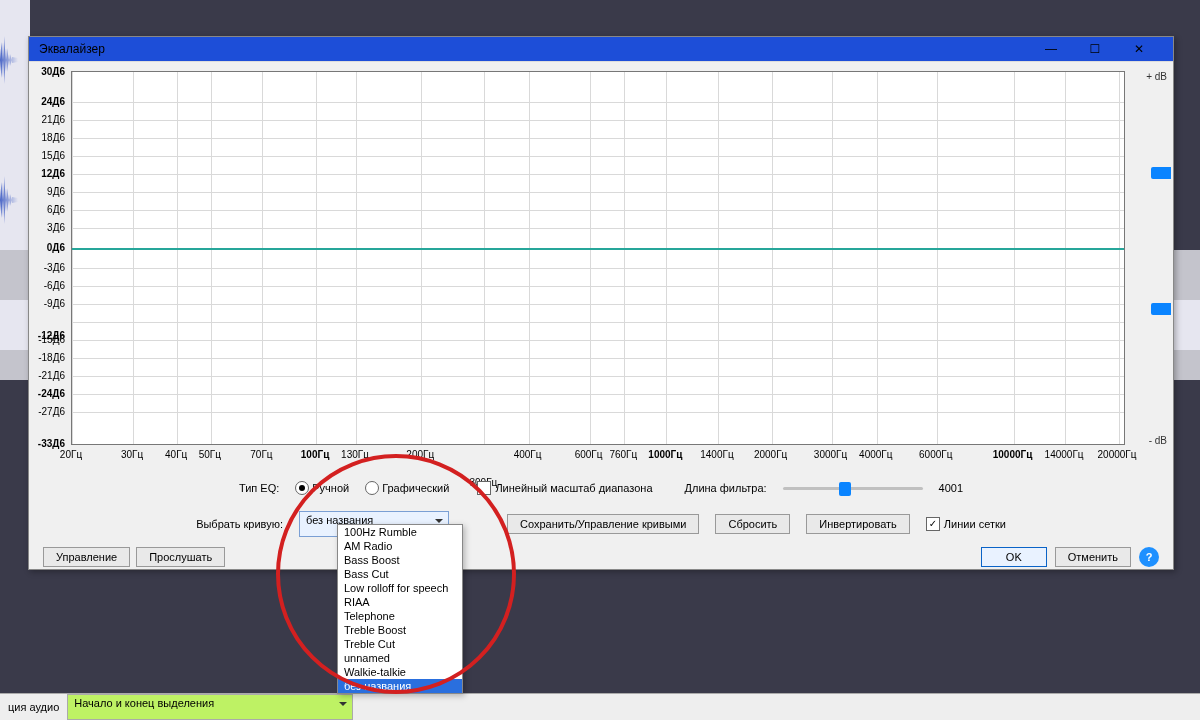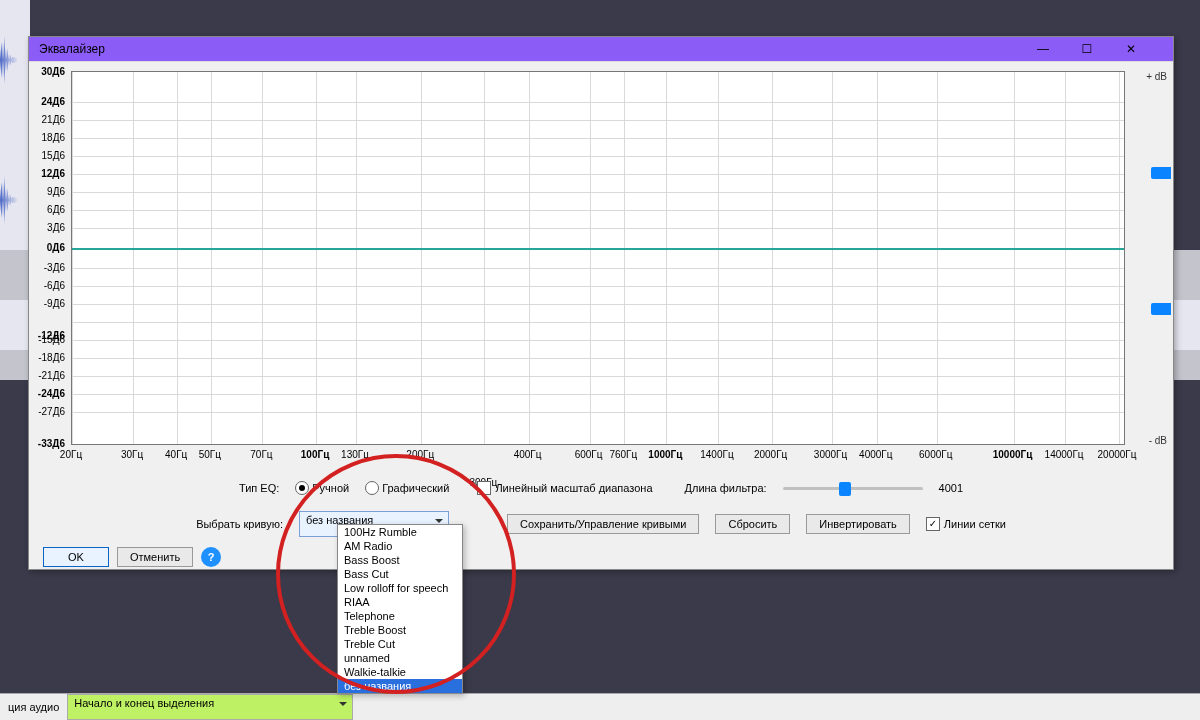--- a/index.html
+++ b/index.html
@@ -5,21 +5,21 @@
   html,body{margin:0;padding:0;width:1200px;height:720px;font-family:"Segoe UI",Tahoma,sans-serif;font-size:11px;background:#3a3a4a;overflow:hidden}
   .bg-waveform{position:absolute;top:0;left:0;width:30px;height:250px;background:#e6e6f0}
   .bg-waveform::before{content:"";position:absolute;left:0;top:30px;width:30px;height:60px;background:linear-gradient(90deg,#4a66c7 0%,transparent 60%);clip-path:polygon(0 50%,5% 20%,10% 80%,15% 10%,20% 70%,25% 30%,30% 60%,35% 40%,40% 55%,100% 50%,40% 45%,35% 60%,30% 40%,25% 70%,20% 30%,15% 90%,10% 20%,5% 80%)}
   .bg-waveform.w2{top:130px}
   .bg-waveform.w2::before{top:40px}
   .bg-strip{position:absolute;left:0;right:0;height:50px;top:250px;background:#c4c4cc}
   .bg-strip.s2{top:300px;background:#e6e6f0}
   .bg-strip.s3{top:350px;height:30px;background:#c4c4cc}
 
   .dialog{position:absolute;left:28px;top:36px;width:1144px;height:532px;background:#f0f0f0;border:1px solid #888;box-shadow:2px 2px 6px rgba(0,0,0,.3)}
-  .titlebar{height:24px;background:#8b5cf6;display:flex;align-items:center;padding:0 20px 0 10px;border-bottom:1px solid #ddd}
+  .titlebar{height:24px;background:#1d4ed8;display:flex;align-items:center;padding:0 12px 0 10px;border-bottom:1px solid #ddd}
   .titlebar .title{flex:1;font-size:12px;color:#000}
   .tb-btn{width:44px;height:22px;display:flex;align-items:center;justify-content:center;font-size:12px;cursor:pointer}
 
   .graph-area{position:absolute;left:42px;top:34px;right:48px;height:372px;background:#fff;border:1px solid #777}
   .yaxis{position:absolute;left:0;top:34px;width:40px;height:372px}
   .ytick{position:absolute;right:4px;font-size:10px;color:#000;transform:translateY(-50%)}
   .ytick.bold{font-weight:bold}
   .xaxis{position:absolute;left:42px;right:48px;top:410px;height:14px}
   .xtick{position:absolute;top:2px;font-size:10px;color:#000;transform:translateX(-50%)}
   .xtick.bold{font-weight:bold}
@@ -211,20 +211,24 @@
     <button class="btn">Сохранить/Управление кривыми</button>
     <button class="btn">Сбросить</button>
     <button class="btn">Инвертировать</button>
     <label class="chk checked">
       <span class="box"></span>
       <span>Линии сетки</span>
     </label>
   </div>
 
   <div class="controls-row row3">
+    <div style="display:flex;gap:6px">
+      <button class="btn">Управление</button>
+      <button class="btn">Прослушать</button>
+    </div>
     <div style="display:flex;gap:8px;align-items:center">
       <button class="btn primary">OK</button>
       <button class="btn">Отменить</button>
       <span class="help">?</span>
     </div>
   </div>
 </div>
 
 <div class="dropdown" id="dropdown">
     <div class="opt">100Hz Rumble</div>

